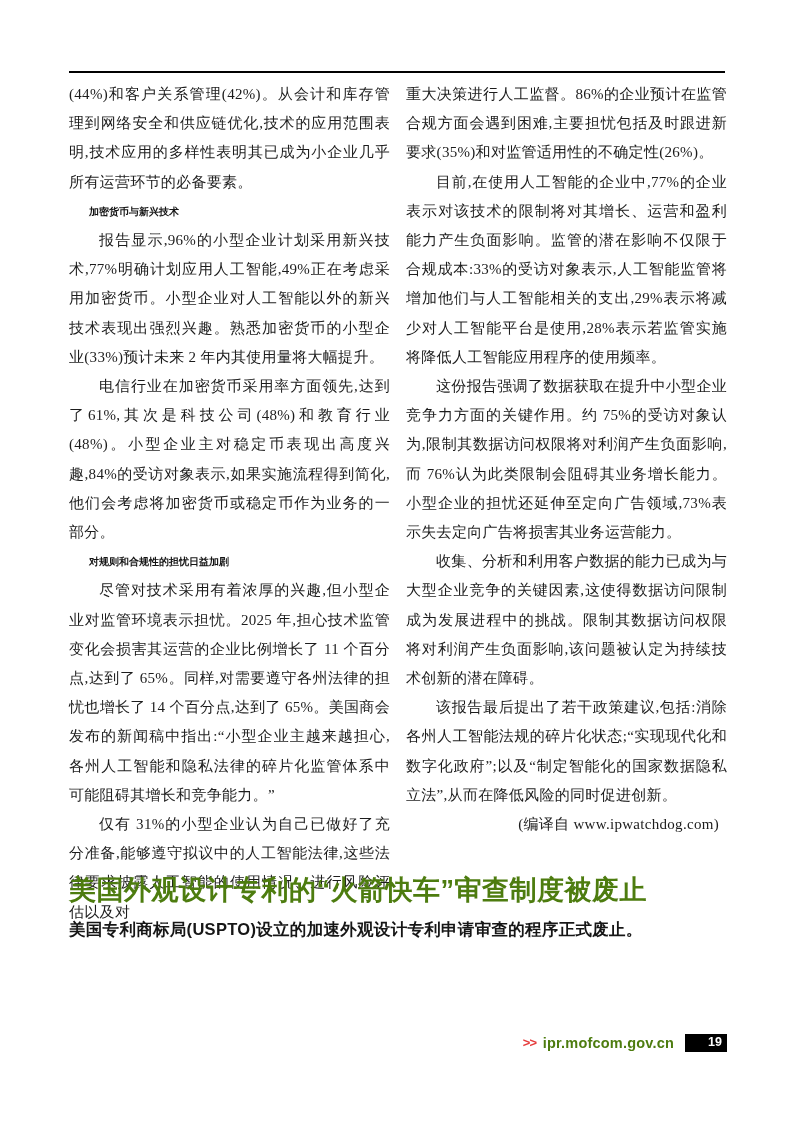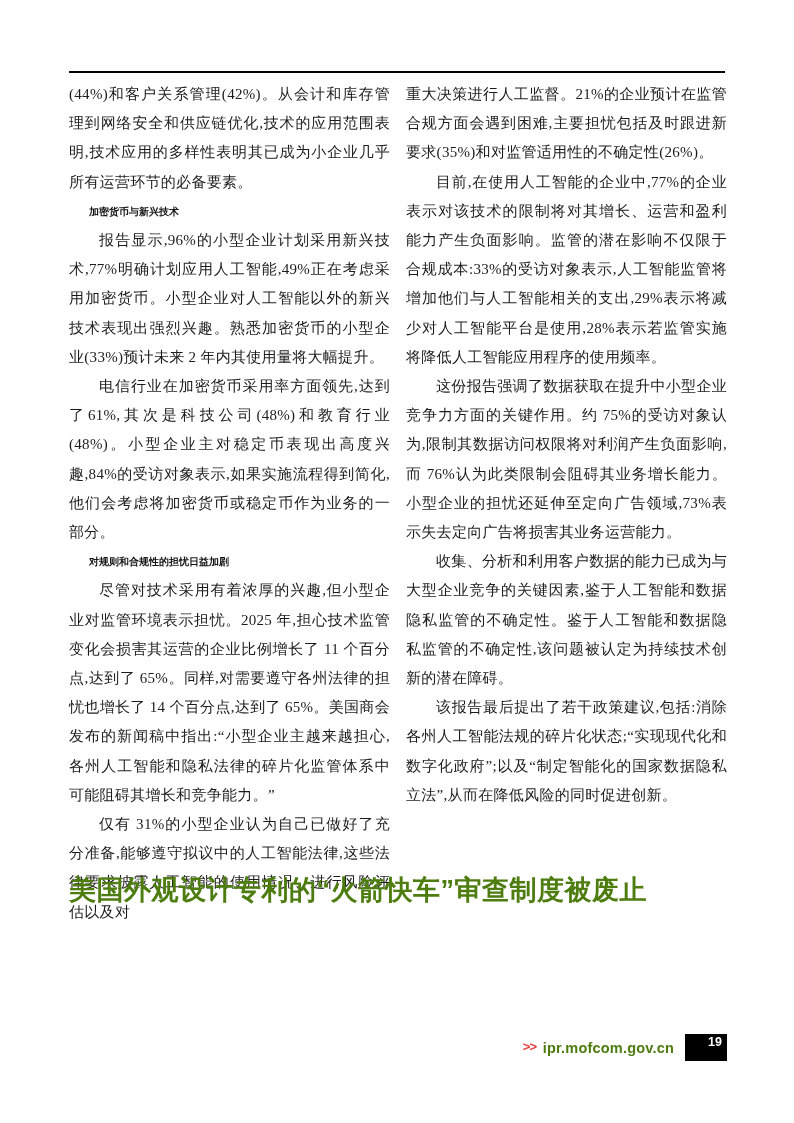--- a/index.html
+++ b/index.html
@@ -63,21 +63,21 @@
     letter-spacing:-1px;
     margin-right:7px;
     transform:translateY(-1px);
   }
   .footer-site{
     font-size:14.5px;font-weight:bold;color:#4d7c0f;
     letter-spacing:0.2px;
   }
   .footer-pagebox{
     margin-left:11px;
-    width:37px;height:27px;
+    width:37px;height:18px;
     background:#000;color:#fff;
     font-size:12.5px;font-weight:bold;
     line-height:17px;text-align:right;
     padding-right:5px;
   }
 </style>
 </head>
 <body>
 
 <div class="page">
@@ -88,30 +88,32 @@
     <div class="col">
         <p class="para no-indent">(44%)和客户关系管理(42%)。从会计和库存管理到网络安全和供应链优化,技术的应用范围表明,技术应用的多样性表明其已成为小企业几乎所有运营环节的必备要素。</p>
         <p class="subhead">加密货币与新兴技术</p>
         <p class="para">报告显示,96%的小型企业计划采用新兴技术,77%明确计划应用人工智能,49%正在考虑采用加密货币。小型企业对人工智能以外的新兴技术表现出强烈兴趣。熟悉加密货币的小型企业(33%)预计未来 2 年内其使用量将大幅提升。</p>
         <p class="para">电信行业在加密货币采用率方面领先,达到了61%,其次是科技公司(48%)和教育行业(48%)。小型企业主对稳定币表现出高度兴趣,84%的受访对象表示,如果实施流程得到简化,他们会考虑将加密货币或稳定币作为业务的一部分。</p>
         <p class="subhead">对规则和合规性的担忧日益加剧</p>
         <p class="para">尽管对技术采用有着浓厚的兴趣,但小型企业对监管环境表示担忧。2025 年,担心技术监管变化会损害其运营的企业比例增长了 11 个百分点,达到了 65%。同样,对需要遵守各州法律的担忧也增长了 14 个百分点,达到了 65%。美国商会发布的新闻稿中指出:“小型企业主越来越担心,各州人工智能和隐私法律的碎片化监管体系中可能阻碍其增长和竞争能力。”</p>
         <p class="para">仅有 31%的小型企业认为自己已做好了充分准备,能够遵守拟议中的人工智能法律,这些法律要求披露人工智能的使用情况、进行风险评估以及对</p>
       </div>
     <div class="col">
-        <p class="para no-indent">重大决策进行人工监督。21%的企业预计在监管合规方面会遇到困难,主要担忧包括及时跟进新要求(35%)和对监管适用性的不确定性(26%)。</p>
+        <p class="para no-indent">重大决策进行人工监督。86%的企业预计在监管合规方面会遇到困难,主要担忧包括及时跟进新要求(35%)和对监管适用性的不确定性(26%)。</p>
         <p class="para">目前,在使用人工智能的企业中,77%的企业表示对该技术的限制将对其增长、运营和盈利能力产生负面影响。监管的潜在影响不仅限于合规成本:33%的受访对象表示,人工智能监管将增加他们与人工智能相关的支出,29%表示将减少对人工智能平台是使用,28%表示若监管实施将降低人工智能应用程序的使用频率。</p>
         <p class="para">这份报告强调了数据获取在提升中小型企业竞争力方面的关键作用。约 75%的受访对象认为,限制其数据访问权限将对利润产生负面影响,而 76%认为此类限制会阻碍其业务增长能力。小型企业的担忧还延伸至定向广告领域,73%表示失去定向广告将损害其业务运营能力。</p>
-        <p class="para">收集、分析和利用客户数据的能力已成为与大型企业竞争的关键因素,鉴于人工智能和数据隐私监管的不确定性。鉴于人工智能和数据隐私监管的不确定性,该问题被认定为持续技术创新的潜在障碍。</p>
+        <p class="para">收集、分析和利用客户数据的能力已成为与大型企业竞争的关键因素,这使得数据访问限制成为发展进程中的挑战。限制其数据访问权限将对利润产生负面影响,该问题被认定为持续技术创新的潜在障碍。</p>
         <p class="para">该报告最后提出了若干政策建议,包括:消除各州人工智能法规的碎片化状态;“实现现代化和数字化政府”;以及“制定智能化的国家数据隐私立法”,从而在降低风险的同时促进创新。</p>
+        <p class="para no-indent align-right">(编译自 www.ipwatchdog.com)</p>
       </div>
   </div>
 
   <div class="article2">
     <h1 class="article2-title">美国外观设计专利的“火箭快车”审查制度被废止</h1>
+    <p class="article2-subtitle">美国专利商标局(USPTO)设立的加速外观设计专利申请审查的程序正式废止。</p>
   </div>
 
   <div class="footer">
     <span class="footer-chevrons" style="color: rgb(230, 60, 60);">&gt;&gt;</span>
     <span class="footer-site">ipr.mofcom.gov.cn</span>
     <span class="footer-pagebox" style="background: rgb(0, 0, 0); color: rgb(255, 255, 255);">19</span>
   </div>
 
 </div>
 

